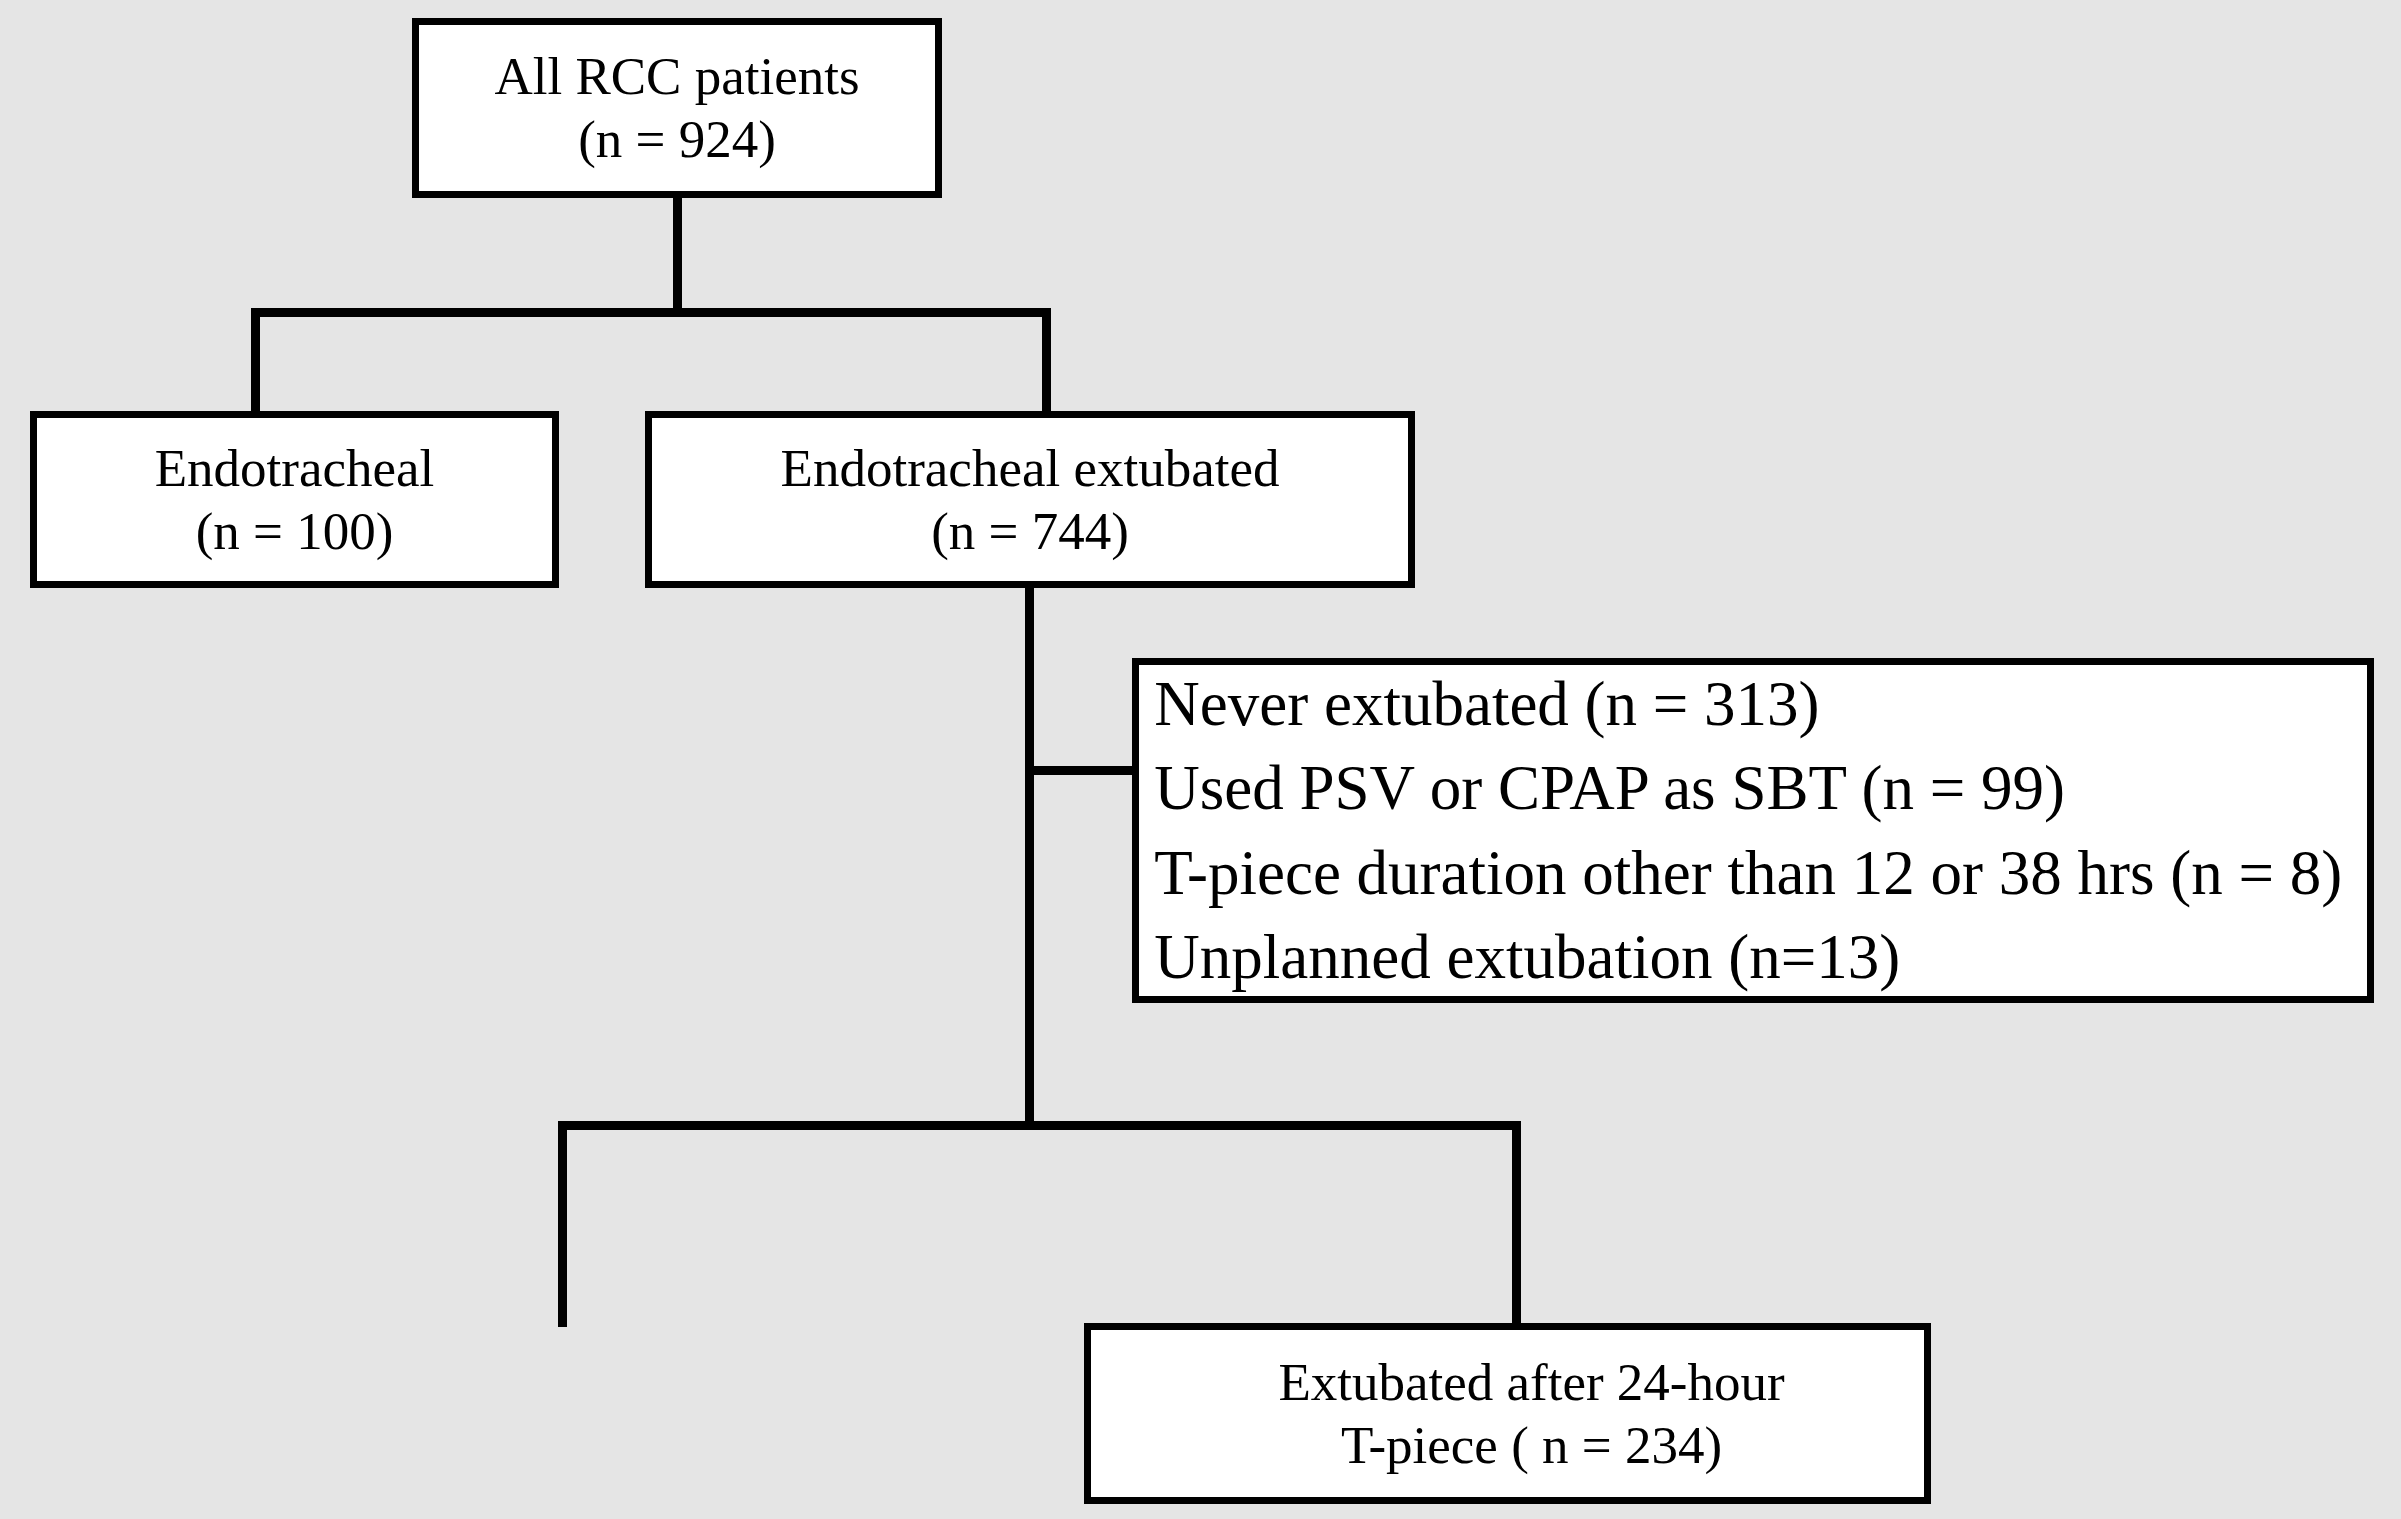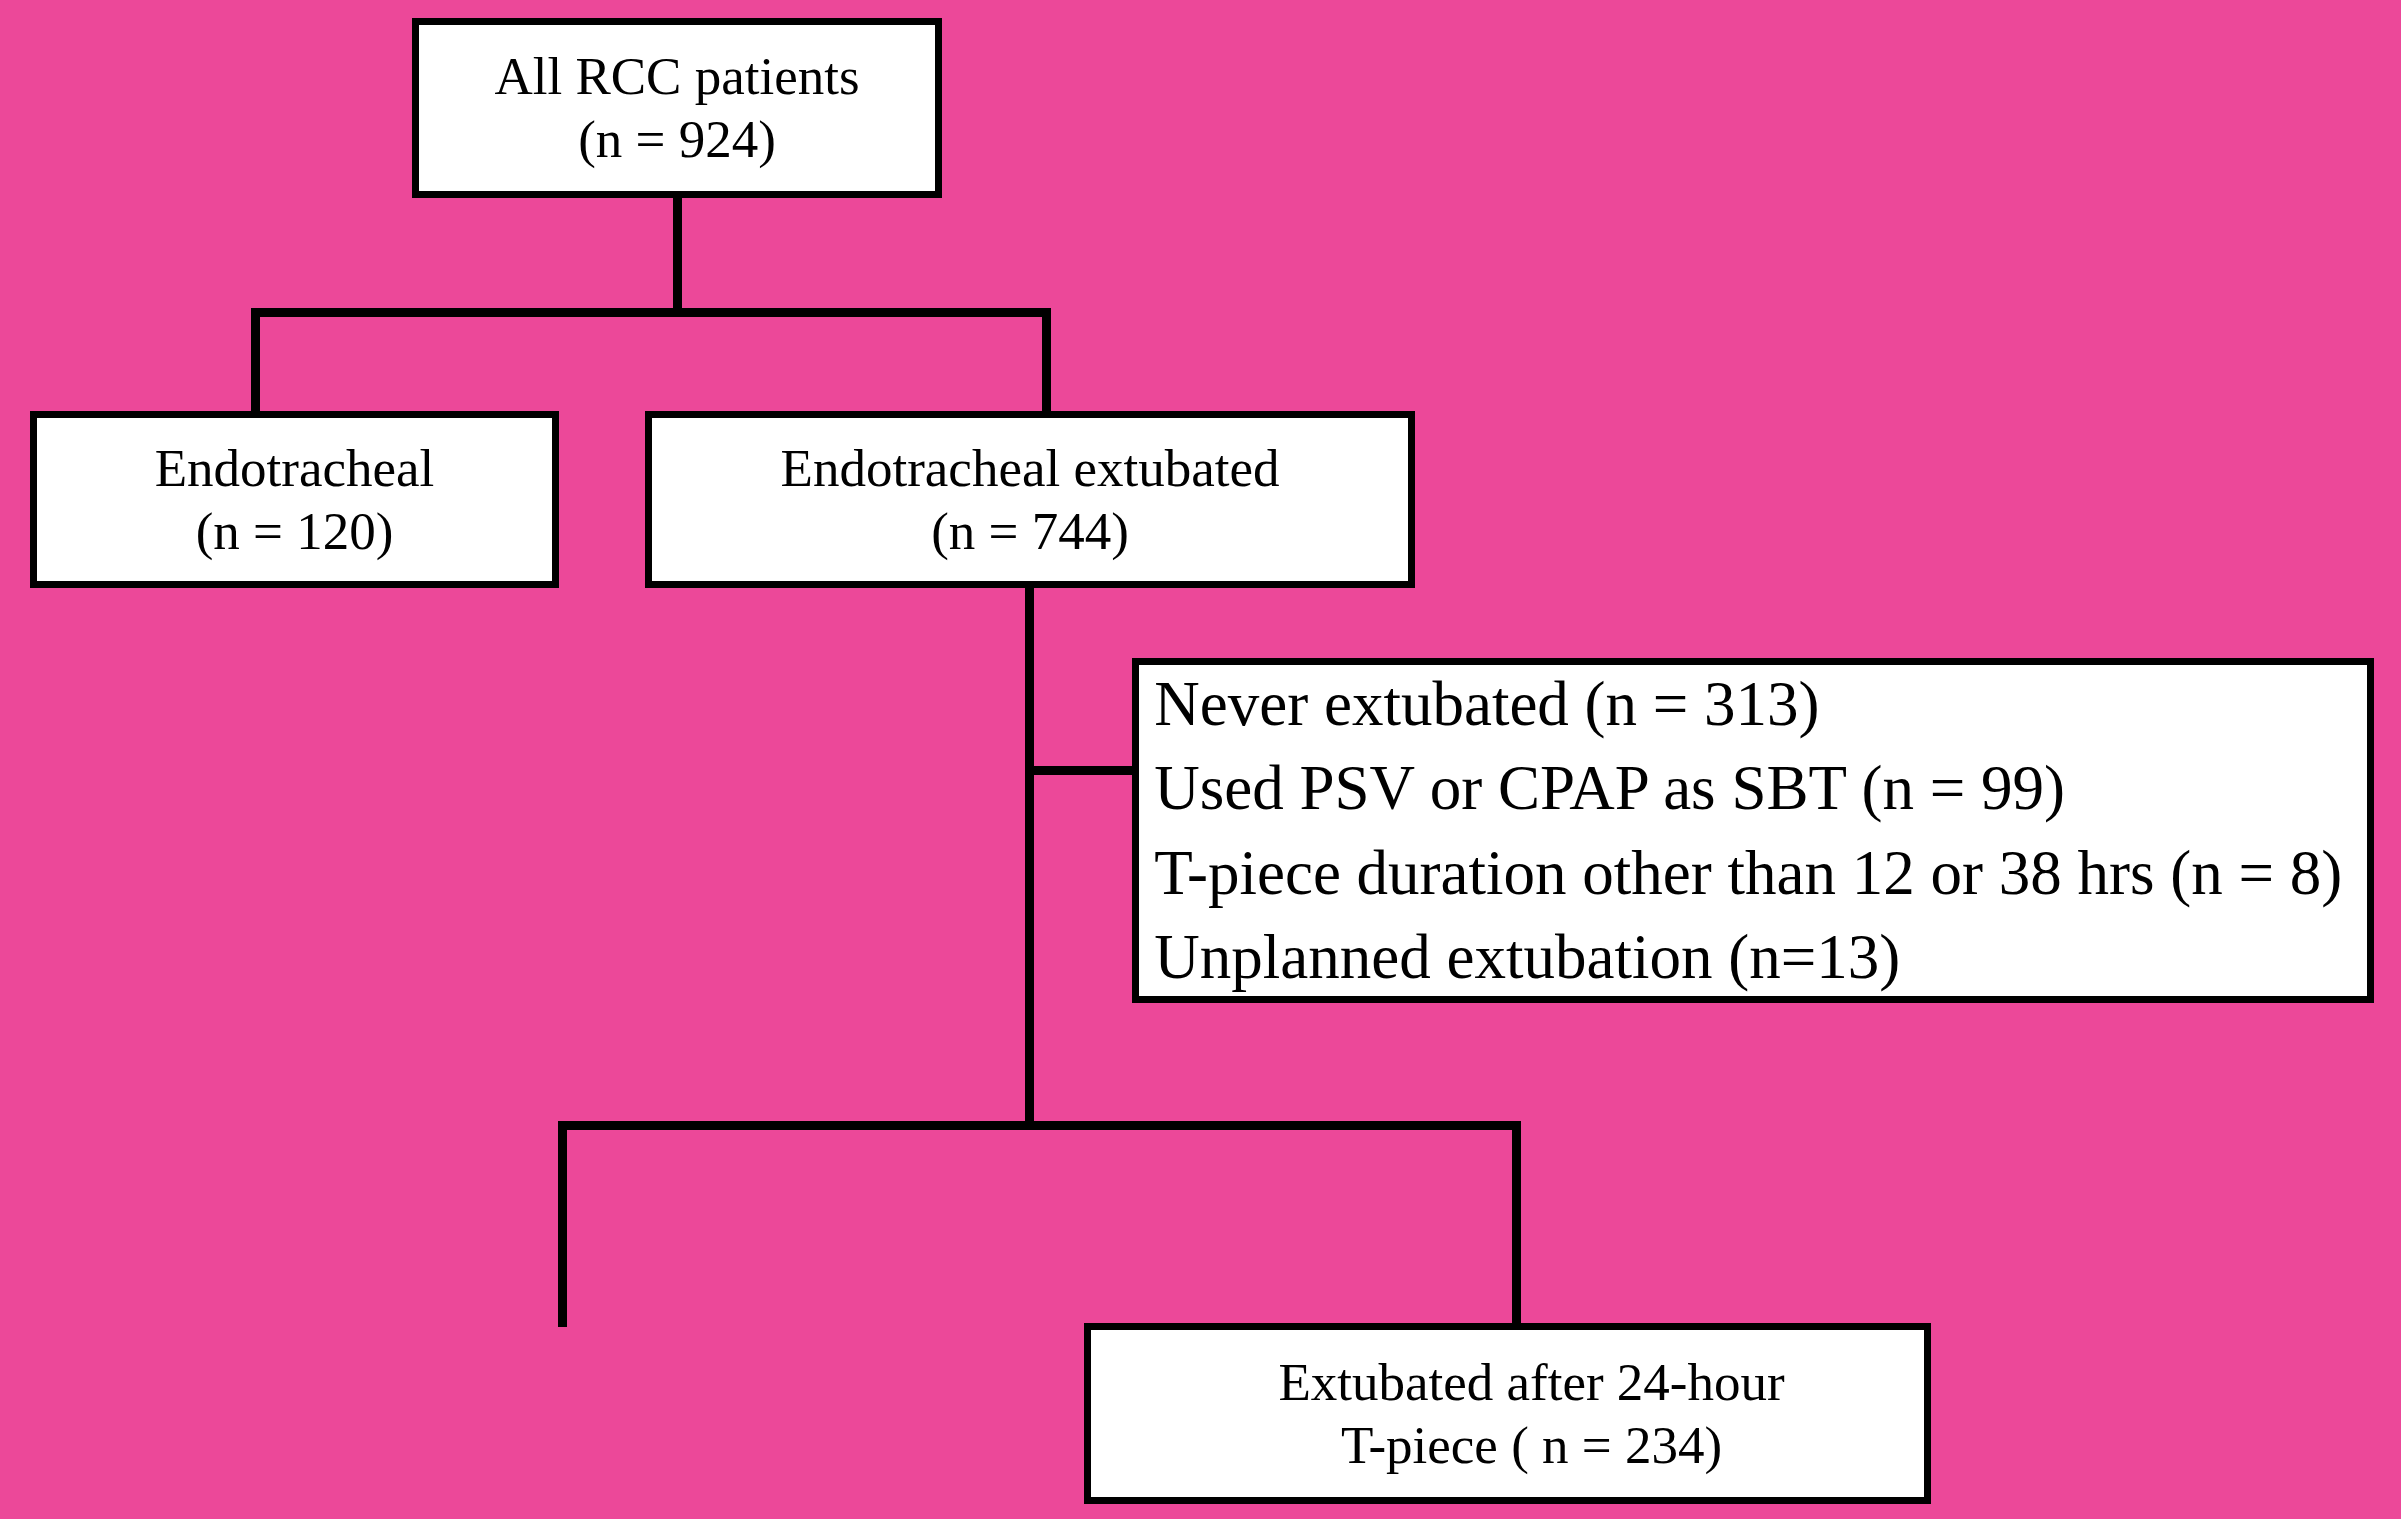--- a/index.html
+++ b/index.html
@@ -5,21 +5,21 @@
 <style>
   html, body {
     margin: 0;
     padding: 0;
     background: #ffffff;
   }
   #canvas {
     position: relative;
     width: 2401px;
     height: 1520px;
-    background: #ec4899;
+    background: #e5e5e5;
     overflow: hidden;
     font-family: "Liberation Serif", "DejaVu Serif", serif;
     color: #000000;
   }
   .node {
     position: absolute;
     box-sizing: border-box;
     background: #ffffff;
     border: 7.7px solid #000000;
     display: flex;
@@ -91,21 +91,21 @@
     <span class="line">(n = 924)</span>
   </div>
 
   <div class="conn" id="conn-root-stem"></div>
   <div class="conn" id="conn-split1-bar"></div>
   <div class="conn" id="conn-split1-left"></div>
   <div class="conn" id="conn-split1-right"></div>
 
   <div class="node centered" id="node-tracheostomy">
     <span class="line">Endotracheal</span>
-    <span class="line">(n = 120)</span>
+    <span class="line">(n = 100)</span>
   </div>
 
   <div class="node centered" id="node-intubation">
     <span class="line">Endotracheal extubated</span>
     <span class="line">(n = 744)</span>
   </div>
 
   <div class="conn" id="conn-intub-stem"></div>
   <div class="conn" id="conn-excl-stub"></div>
   <div class="conn" id="conn-split2-bar"></div>

